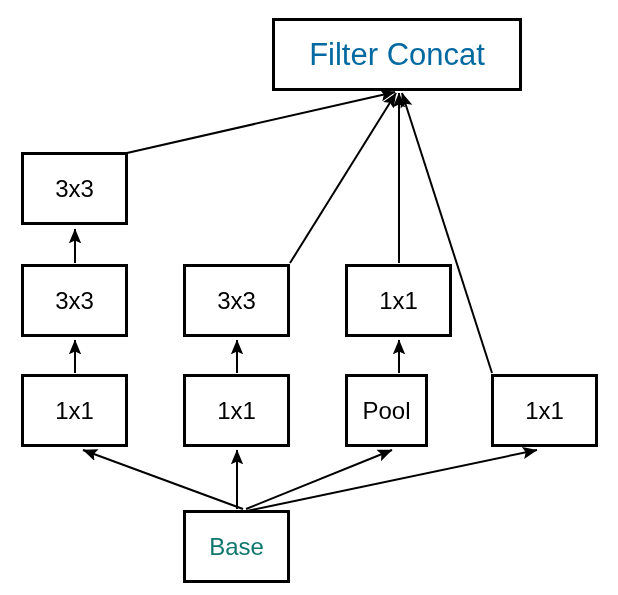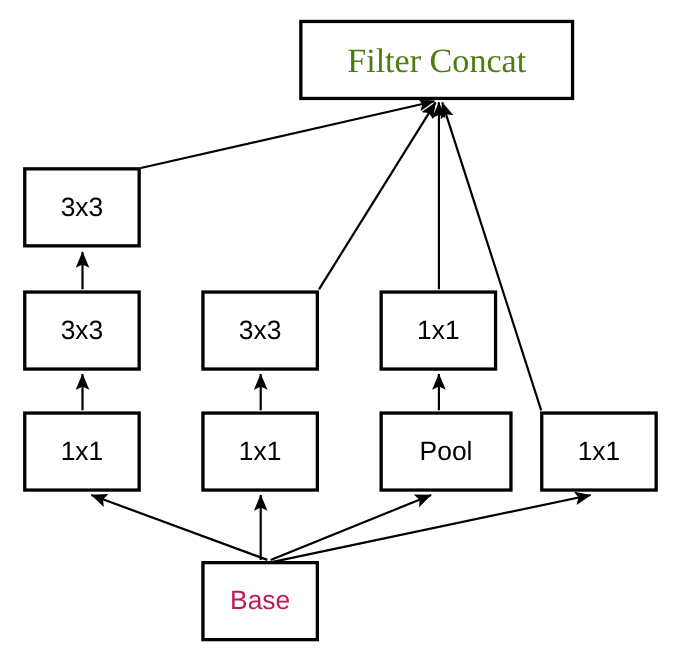--- a/index.html
+++ b/index.html
@@ -70,44 +70,44 @@
         <line x1="399" y1="373" x2="399" y2="340" stroke="#000000" stroke-width="2" marker-end="url(#arrow-head)"></line>
         <line x1="127" y1="153" x2="395" y2="92" stroke="#000000" stroke-width="2" marker-end="url(#arrow-head)"></line>
         <line x1="290" y1="263" x2="396" y2="93" stroke="#000000" stroke-width="2" marker-end="url(#arrow-head)"></line>
         <line x1="399" y1="263" x2="399" y2="93" stroke="#000000" stroke-width="2" marker-end="url(#arrow-head)"></line>
         <line x1="492" y1="373" x2="402" y2="93" stroke="#000000" stroke-width="2" marker-end="url(#arrow-head)"></line>
       </g>
   </svg>
 
   <div id="nodes-layer">
       <div class="node-box" style="left: 272px; top: 18px; width: 250px; height: 73px; border-color: rgb(0, 0, 0); border-width: 3px; background: rgb(255, 255, 255);">
-        <span class="node-label size-large" style="color: #4d7c0f; font-family: Liberation Serif, serif;">Filter Concat</span>
+        <span class="node-label size-large" style="color: #0369a1;">Filter Concat</span>
       </div>
       <div class="node-box" style="left: 21px; top: 152px; width: 107px; height: 73px; border-color: rgb(0, 0, 0); border-width: 3px; background: rgb(255, 255, 255);">
         <span class="node-label size-small" style="color: rgb(0, 0, 0);">3x3</span>
       </div>
       <div class="node-box" style="left: 21px; top: 264px; width: 107px; height: 73px; border-color: rgb(0, 0, 0); border-width: 3px; background: rgb(255, 255, 255);">
         <span class="node-label size-small" style="color: rgb(0, 0, 0);">3x3</span>
       </div>
       <div class="node-box" style="left: 21px; top: 374px; width: 107px; height: 73px; border-color: rgb(0, 0, 0); border-width: 3px; background: rgb(255, 255, 255);">
         <span class="node-label size-small" style="color: rgb(0, 0, 0);">1x1</span>
       </div>
       <div class="node-box" style="left: 183px; top: 264px; width: 107px; height: 73px; border-color: rgb(0, 0, 0); border-width: 3px; background: rgb(255, 255, 255);">
         <span class="node-label size-small" style="color: rgb(0, 0, 0);">3x3</span>
       </div>
       <div class="node-box" style="left: 183px; top: 374px; width: 107px; height: 73px; border-color: rgb(0, 0, 0); border-width: 3px; background: rgb(255, 255, 255);">
         <span class="node-label size-small" style="color: rgb(0, 0, 0);">1x1</span>
       </div>
       <div class="node-box" style="left: 345px; top: 264px; width: 107px; height: 73px; border-color: rgb(0, 0, 0); border-width: 3px; background: rgb(255, 255, 255);">
         <span class="node-label size-small" style="color: rgb(0, 0, 0);">1x1</span>
       </div>
-      <div class="node-box" style="left: 345px; top: 374px; width: 121px; height: 73px; border-color: rgb(0, 0, 0); border-width: 3px; background: rgb(255, 255, 255);">
+      <div class="node-box" style="left: 345px; top: 374px; width: 83px; height: 73px; border-color: rgb(0, 0, 0); border-width: 3px; background: rgb(255, 255, 255);">
         <span class="node-label size-small" style="color: rgb(0, 0, 0);">Pool</span>
       </div>
       <div class="node-box" style="left: 491px; top: 374px; width: 107px; height: 73px; border-color: rgb(0, 0, 0); border-width: 3px; background: rgb(255, 255, 255);">
         <span class="node-label size-small" style="color: rgb(0, 0, 0);">1x1</span>
       </div>
       <div class="node-box" style="left: 183px; top: 510px; width: 107px; height: 73px; border-color: rgb(0, 0, 0); border-width: 3px; background: rgb(255, 255, 255);">
-        <span class="node-label size-small" style="color: #be185d;">Base</span>
+        <span class="node-label size-small" style="color: #0f766e;">Base</span>
       </div>
     </div>
 
 </div>
 
 </body></html>

